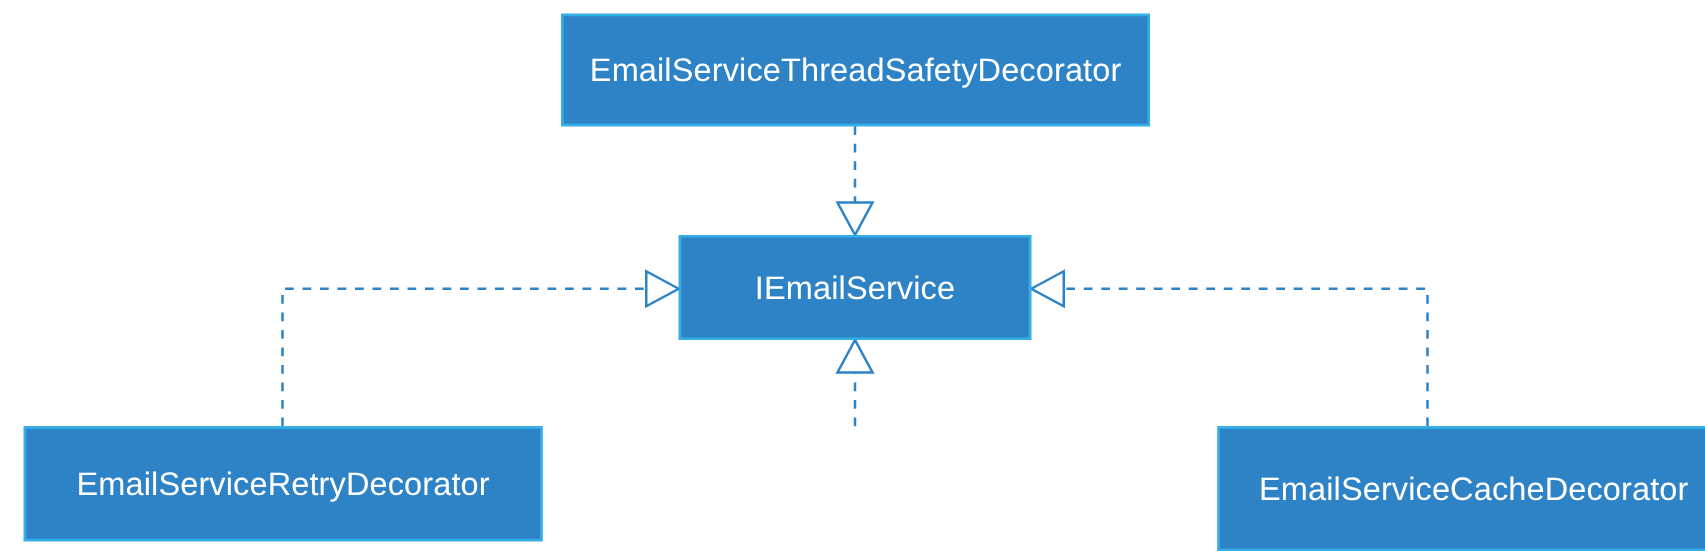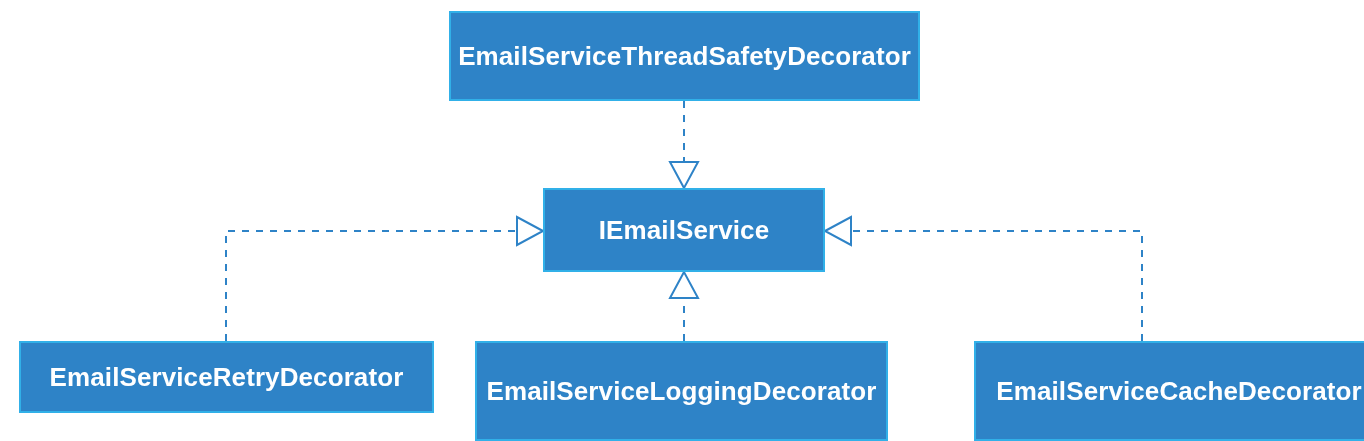--- a/index.html
+++ b/index.html
@@ -34,30 +34,30 @@
     display: flex;
     align-items: center;
     justify-content: center;
     text-align: center;
     z-index: 2;
   }
   .uml-class-label {
     color: #ffffff;
     font-family: "Liberation Sans", sans-serif;
     font-size: 26px;
-    font-weight: 700;
+    font-weight: 400;
     line-height: 1.1;
     letter-spacing: 0.1px;
     white-space: nowrap;
     padding: 0 8px;
   }
   
   #node-threadsafety { left: 449px;  top: 11px;  width: 471px; height: 90px; }
   #node-iemailservice { left: 543px; top: 188px; width: 282px; height: 84px; }
-  #node-retry        { left: 19px;   top: 341px; width: 415px; height: 72px; }
+  #node-retry        { left: 19px;   top: 341px; width: 415px; height: 92px; }
   #node-logging      { left: 475px;  top: 341px; width: 413px; height: 100px; }
   #node-cache        { left: 935px;  top: 341px; width: 410px; height: 100px; margin-left: 39px; }
 </style>
 </head>
 <body>
 
 <div id="diagram-canvas">
 
   <svg id="connector-layer" viewBox="0 0 1364 441" width="1364" height="441" xmlns="http://www.w3.org/2000/svg">
 
@@ -87,21 +87,18 @@
   </div>
 
   <div class="uml-class-box" id="node-iemailservice">
     <span class="uml-class-label">IEmailService</span>
   </div>
 
   <div class="uml-class-box" id="node-retry">
     <span class="uml-class-label">EmailServiceRetryDecorator</span>
   </div>
 
-  <div class="uml-class-box" id="node-logging">
-    <span class="uml-class-label">EmailServiceLoggingDecorator</span>
-  </div>
 
   <div class="uml-class-box" id="node-cache">
     <span class="uml-class-label">EmailServiceCacheDecorator</span>
   </div>
 
 </div>
 
 </body></html>

